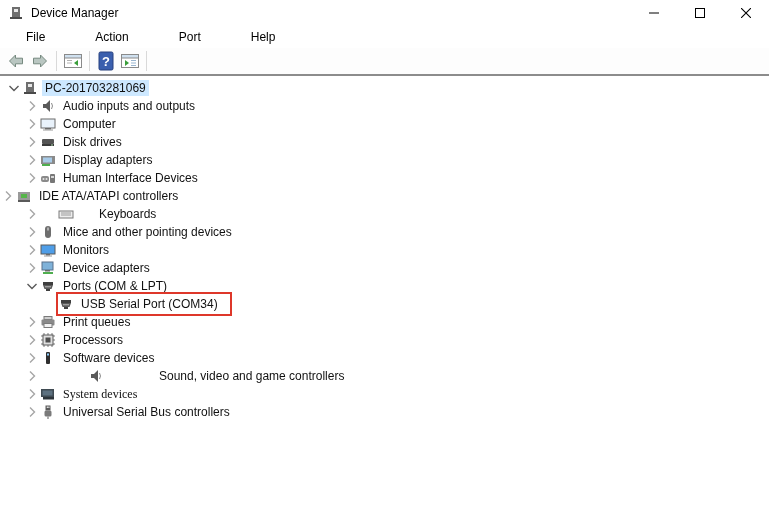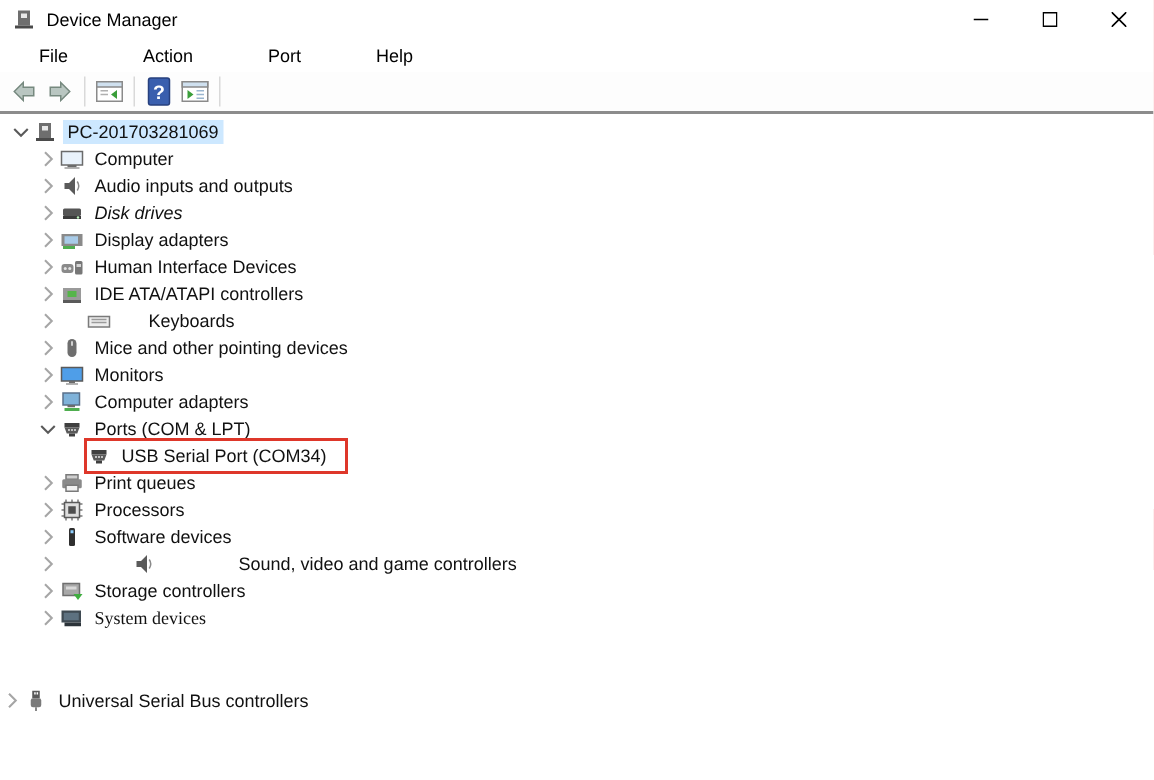--- a/index.html
+++ b/index.html
@@ -262,42 +262,42 @@
         </svg>
     <span class="node-label" style="background: rgb(205, 232, 255);">PC-201703281069</span>
   </div>
       <div class="tree-row" style="padding-left: 24px;">
     <span class="chev">
           <svg width="16" height="16">
             <use href="#sym-chev-right"></use>
           </svg>
         </span>
     <svg class="node-icon">
+          <use href="#sym-speaker"></use>
+        </svg>
+    <span class="node-label">Audio inputs and outputs</span>
+  </div>
+      <div class="tree-row" style="padding-left: 24px;">
+    <span class="chev">
+          <svg width="16" height="16">
+            <use href="#sym-chev-right"></use>
+          </svg>
+        </span>
+    <svg class="node-icon">
           <use href="#sym-computer"></use>
         </svg>
     <span class="node-label">Computer</span>
   </div>
       <div class="tree-row" style="padding-left: 24px;">
     <span class="chev">
           <svg width="16" height="16">
             <use href="#sym-chev-right"></use>
           </svg>
         </span>
     <svg class="node-icon">
-          <use href="#sym-speaker"></use>
-        </svg>
-    <span class="node-label">Audio inputs and outputs</span>
-  </div>
-      <div class="tree-row" style="padding-left: 24px; font-style: italic;">
-    <span class="chev">
-          <svg width="16" height="16">
-            <use href="#sym-chev-right"></use>
-          </svg>
-        </span>
-    <svg class="node-icon">
           <use href="#sym-disk"></use>
         </svg>
     <span class="node-label">Disk drives</span>
   </div>
       <div class="tree-row" style="padding-left: 24px;">
     <span class="chev">
           <svg width="16" height="16">
             <use href="#sym-chev-right"></use>
           </svg>
         </span>
@@ -310,21 +310,21 @@
     <span class="chev">
           <svg width="16" height="16">
             <use href="#sym-chev-right"></use>
           </svg>
         </span>
     <svg class="node-icon">
           <use href="#sym-hid"></use>
         </svg>
     <span class="node-label">Human Interface Devices</span>
   </div>
-      <div class="tree-row" style="padding-left: 24px;">
+      <div class="tree-row" style="">
     <span class="chev">
           <svg width="16" height="16">
             <use href="#sym-chev-right"></use>
           </svg>
         </span>
     <svg class="node-icon">
           <use href="#sym-ide"></use>
         </svg>
     <span class="node-label">IDE ATA/ATAPI controllers</span>
   </div>
@@ -363,21 +363,21 @@
   </div>
       <div class="tree-row" style="padding-left: 24px;">
     <span class="chev">
           <svg width="16" height="16">
             <use href="#sym-chev-right"></use>
           </svg>
         </span>
     <svg class="node-icon">
           <use href="#sym-network"></use>
         </svg>
-    <span class="node-label">Computer adapters</span>
+    <span class="node-label">Device adapters</span>
   </div>
       <div class="tree-row" style="padding-left: 24px;">
     <span class="chev">
           <svg width="16" height="16">
             <use href="#sym-chev-down"></use>
           </svg>
         </span>
     <svg class="node-icon">
           <use href="#sym-serial-port"></use>
         </svg>
@@ -428,43 +428,32 @@
     <span class="chev">
           <svg width="16" height="16">
             <use href="#sym-chev-right"></use>
           </svg>
         </span>
     <svg class="node-icon">
           <use href="#sym-speaker"></use>
         </svg>
     <span class="node-label">Sound, video and game controllers</span>
   </div>
-      <div class="tree-row" style="padding-left: 24px;">
-    <span class="chev">
-          <svg width="16" height="16">
-            <use href="#sym-chev-right"></use>
-          </svg>
-        </span>
-    <svg class="node-icon">
-          <use href="#sym-storage"></use>
-        </svg>
-    <span class="node-label">Storage controllers</span>
-  </div>
       <div class="tree-row" style="padding-left: 24px; font-family: Liberation Serif, serif;">
     <span class="chev">
           <svg width="16" height="16">
             <use href="#sym-chev-right"></use>
           </svg>
         </span>
     <svg class="node-icon">
           <use href="#sym-system"></use>
         </svg>
     <span class="node-label">System devices</span>
   </div>
-      <div class="tree-row" style=" margin-top: 37px;">
+      <div class="tree-row" style="padding-left: 24px;">
     <span class="chev">
           <svg width="16" height="16">
             <use href="#sym-chev-right"></use>
           </svg>
         </span>
     <svg class="node-icon">
           <use href="#sym-usb"></use>
         </svg>
     <span class="node-label">Universal Serial Bus controllers</span>
   </div>

